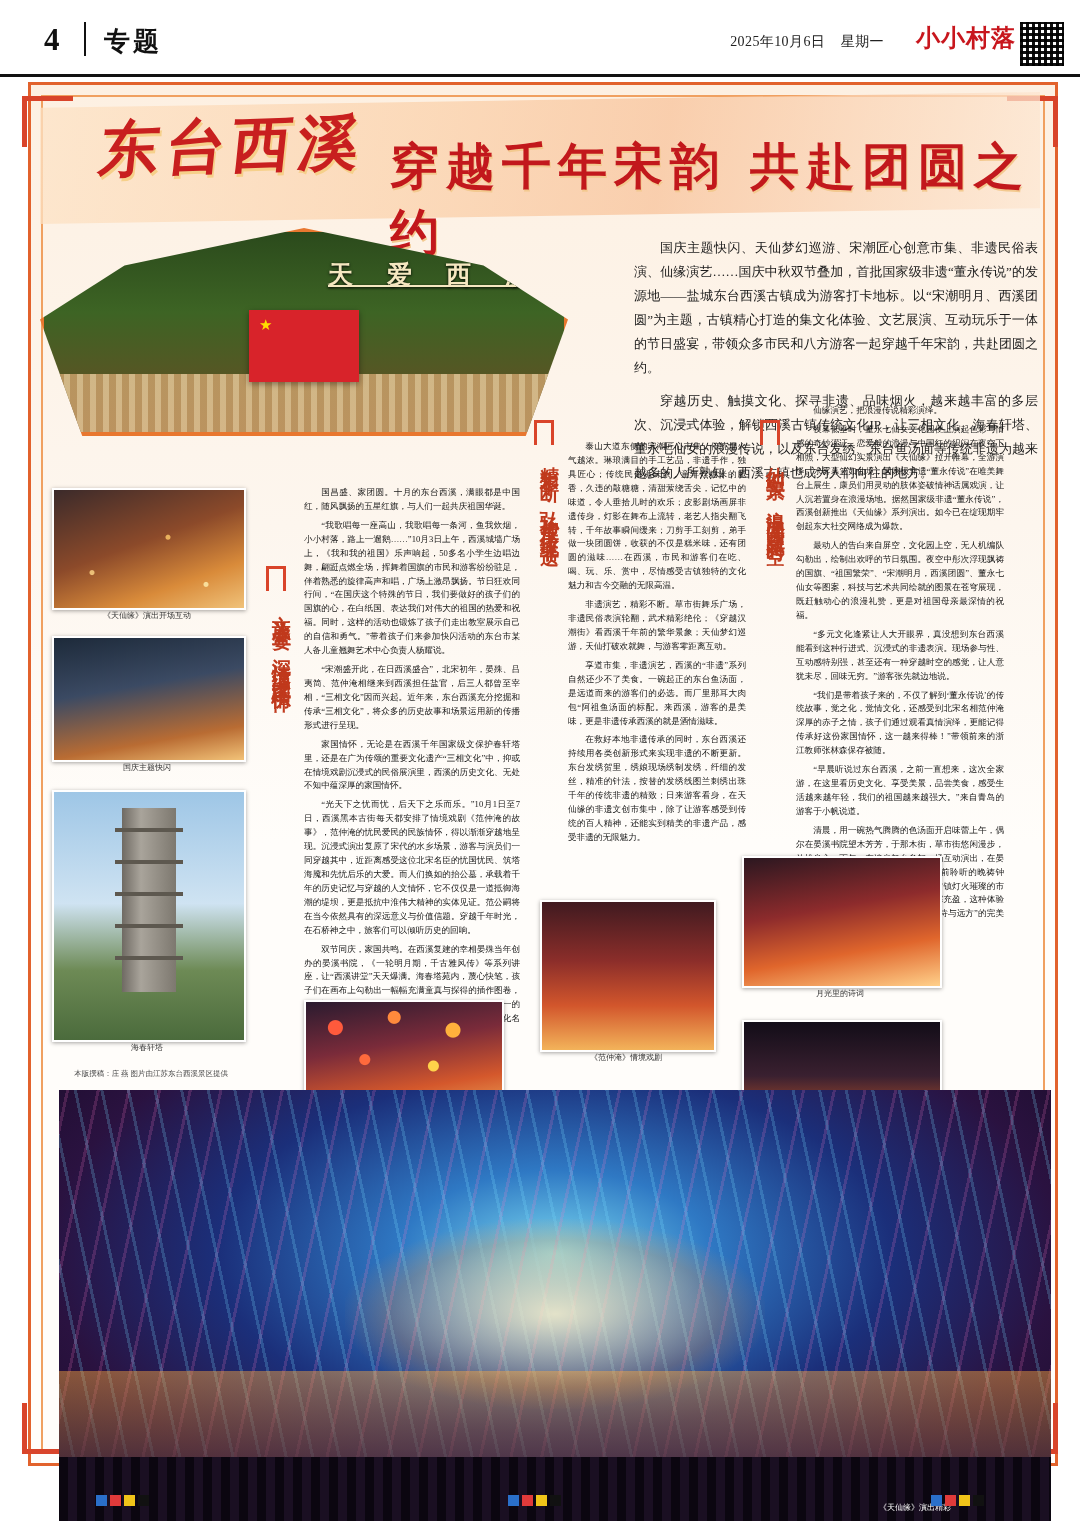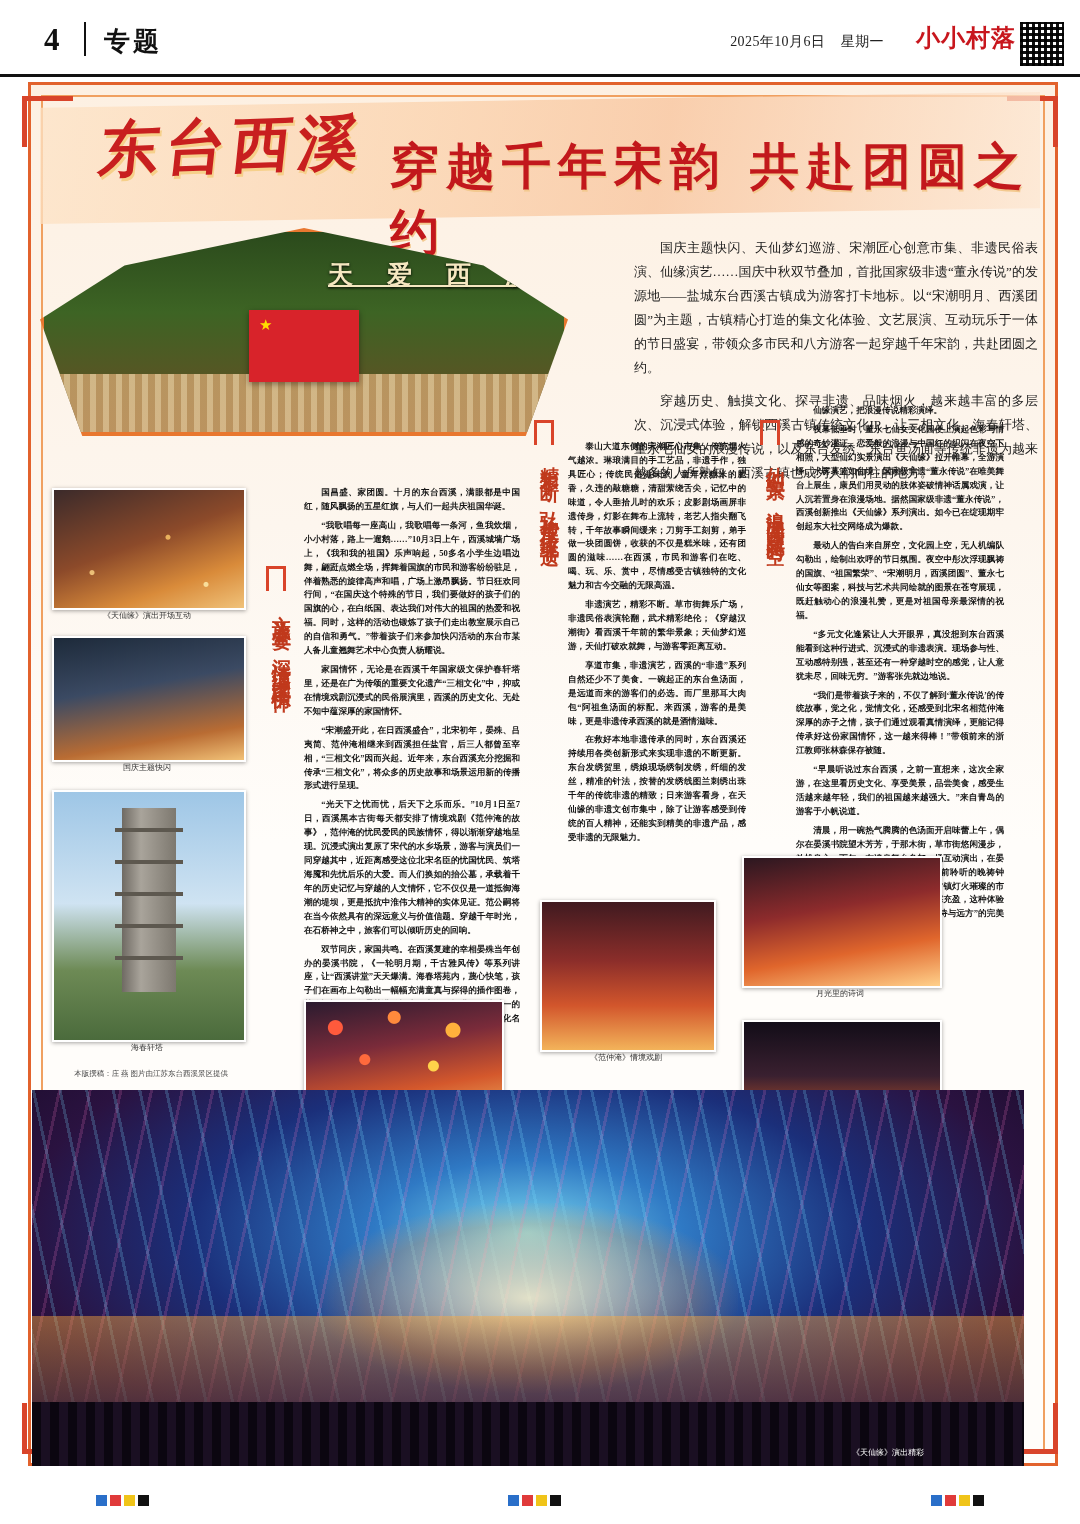--- a/index.html
+++ b/index.html
@@ -66,21 +66,21 @@
     font-family:"DejaVu Serif",serif;}
   .vmark{position:absolute;width:14px;height:22px;border:3px solid #d9442a;border-bottom:none;}
   .v1{left:268px;top:600px;height:300px;}
   .v1m{left:266px;top:566px;}
   .v2{left:536px;top:452px;height:250px;}
   .v2m{left:534px;top:420px;}
   .v3{left:762px;top:452px;height:300px;}
   .v3m{left:760px;top:420px;}
 
   
-  .col{position:absolute;font-size:8.6px;line-height:1.62;text-align:justify;color:#161616;font-weight:bold;}
+  .col{position:absolute;font-size:8.6px;line-height:1.62;text-align:justify;color:#161616;}
   .col p{margin:0 0 5px;text-indent:2em;}
   .col-a{left:304px;top:486px;width:216px;}
   .col-b{left:568px;top:440px;width:178px;}
   .col-c{left:796px;top:404px;width:208px;}
 
   
   .photo{position:absolute;border:2px solid #fff;box-shadow:0 1px 4px rgba(0,0,0,.35);overflow:hidden;}
   .cap{position:absolute;font-size:8px;color:#333;text-align:center;width:100%;}
 
   .ph1{left:52px;top:488px;width:190px;height:118px;
@@ -119,21 +119,21 @@
 
   .ph6{left:742px;top:856px;width:196px;height:128px;
     background:linear-gradient(170deg,#2b1720,#8d2b2c 40%,#e0662c 70%,#ffd08a);}
   .cap6{left:742px;top:988px;width:196px;}
 
   .ph7{left:742px;top:1020px;width:196px;height:120px;
     background:linear-gradient(180deg,#120d18,#3a2030 45%,#b8512a 80%,#f2a856);}
   .cap7{left:742px;top:1144px;width:196px;}
 
   
-  .bigphoto{position:absolute;left:32px;top:1090px;width:992px;height:376px;overflow:hidden;
+  .bigphoto{position:absolute;left:59px;top:1090px;width:992px;height:431px;overflow:hidden;
     background:radial-gradient(ellipse at 50% 38%,#7ad8ef 0%,#2f79c4 22%,#1b2f7a 48%,#2a1240 72%,#160a22 100%);}
   .bp-glow{position:absolute;left:50%;top:30%;transform:translateX(-50%);width:420px;height:190px;
     background:radial-gradient(ellipse,rgba(255,240,200,.85),rgba(255,150,60,.25) 55%,transparent 72%);}
   .bp-beams{position:absolute;inset:0;background:
     repeating-linear-gradient(78deg,rgba(120,220,255,.22) 0 3px,transparent 3px 26px),
     repeating-linear-gradient(-78deg,rgba(255,120,200,.18) 0 3px,transparent 3px 30px);}
   .bp-water{position:absolute;left:0;bottom:0;width:100%;height:150px;
     background:linear-gradient(180deg,rgba(255,170,60,.45),rgba(40,20,60,.9));}
   .bp-crowd{position:absolute;left:0;bottom:0;width:100%;height:64px;
     background:repeating-linear-gradient(90deg,#0b0610 0 9px,#1a0f22 9px 18px);}
@@ -199,22 +199,22 @@
   <div class="vmark v1m"></div>
   <div class="vstrip v1">文旅盛宴，深情演绎家国情怀</div>
   <div class="vmark v2m"></div>
   <div class="vstrip v2">精彩不断，弘扬传承传统非遗</div>
   <div class="vmark v3m"></div>
   <div class="vstrip v3">仙幻实景，浪漫团圆穿越时空</div>
 
   <div class="col col-a">
     <p>国昌盛、家团圆。十月的东台西溪，满眼都是中国红，随风飘扬的五星红旗，与人们一起共庆祖国华诞。</p>
     <p>“我歌唱每一座高山，我歌唱每一条河，鱼我炊烟，小小村落，路上一遛鹅……”10月3日上午，西溪城墙广场上，《我和我的祖国》乐声响起，50多名小学生边唱边舞，翩跹点燃全场，挥舞着国旗的市民和游客纷纷驻足，伴着熟悉的旋律高声和唱，广场上激昂飘扬。节日狂欢同行间，“在国庆这个特殊的节日，我们要做好的孩子们的国旗的心，在白纸国、表达我们对伟大的祖国的热爱和祝福。同时，这样的活动也锻炼了孩子们走出教室展示自己的自信和勇气。”带着孩子们来参加快闪活动的东台市某人备儿童翘舞艺术中心负责人杨耀说。</p>
+    <p>“宋潮盛开此，在日西溪盛合”，北宋初年，晏殊、吕夷简、范仲淹相继来到西溪担任盐官，后三人都曾至宰相，“三相文化”因而兴起。近年来，东台西溪充分挖掘和传承“三相文化”，将众多的历史故事和场景运用新的传播形式进行呈现。</p>
     <p>家国情怀，无论是在西溪千年国家级文保护春轩塔里，还是在广为传颂的重要文化遗产“三相文化”中，抑或在情境戏剧沉浸式的民俗展演里，西溪的历史文化、无处不知中蕴深厚的家国情怀。</p>
-    <p>“宋潮盛开此，在日西溪盛合”，北宋初年，晏殊、吕夷简、范仲淹相继来到西溪担任盐官，后三人都曾至宰相，“三相文化”因而兴起。近年来，东台西溪充分挖掘和传承“三相文化”，将众多的历史故事和场景运用新的传播形式进行呈现。</p>
     <p>“光天下之忧而忧，后天下之乐而乐。”10月1日至7日，西溪黑本古街每天都安排了情境戏剧《范仲淹的故事》，范仲淹的忧民爱民的民族情怀，得以渐渐穿越地呈现。沉浸式演出复原了宋代的水乡场景，游客与演员们一同穿越其中，近距离感受这位北宋名臣的忧国忧民、筑塔海魇和先忧后乐的大爱。而人们换如的抬公墓，承载着千年的历史记忆与穿越的人文情怀，它不仅仅是一道抵御海潮的堤坝，更是抵抗中淮伟大精神的实体见证。范公嗣将在当今依然具有的深远意义与价值信题。穿越千年时光，在石桥神之中，旅客们可以倾听历史的回响。</p>
     <p>双节同庆，家国共鸣。在西溪复建的幸相晏殊当年创办的晏溪书院，《一轮明月期，千古雅风传》等系列讲座，让“西溪讲堂”天天爆满。海春塔苑内，蔑心快笔，孩子们在画布上勾勒出一幅幅充满童真与探得的插作图卷，其赞祝福。现存辽苏港碧韵生的中海春轩塔，将沙碱一的明珠璀璨古街，如今都已经成为了东台力至盐城的文化名片，带动了地区文化产业的高质量发展。</p>
   </div>
 
   <div class="col col-b">
     <p>泰山大道东侧的宋潮匠心市集，传统烟火气越浓。琳琅满目的手工艺品，非遗手作，独具匠心；传统民俗滋味浓，童年炸糖米的脆香，久违的敲糖糖，清甜萦绕舌尖，记忆中的味道，令人垂拾儿时的欢乐；皮影剧场画屏非遗传身，灯影在舞布上流转，老艺人指尖翻飞转，千年故事瞬间缓来；刀剪手工刻剪，弟手做一块团圆饼，收获的不仅是糕米味，还有团圆的滋味……在西溪，市民和游客们在吃、喝、玩、乐、赏中，尽情感受古镇独特的文化魅力和古今交融的无限高温。</p>
     <p>非遗演艺，精彩不断。草市街舞乐广场，非遗民俗表演轮翻，武术精彩绝伦；《穿越汉潮街》看西溪千年前的繁华景象；天仙梦幻巡游，天仙打破欢就舞，与游客零距离互动。</p>
     <p>享道市集，非遗演艺，西溪的“非遗”系列自然还少不了美食。一碗起正的东台鱼汤面，是远道而来的游客们的必选。而厂里那耳大肉包“阿祖鱼汤面的标配。来西溪，游客的是美味，更是非遗传承西溪的就是酒情滋味。</p>
     <p>在救好本地非遗传承的同时，东台西溪还持续用各类创新形式来实现非遗的不断更新。东台发绣贺里，绣娘现场绣制发绣，纤细的发丝，精准的针法，按替的发绣线图兰刺绣出珠千年的传统非遗的精致；日来游客看身，在天仙缘的非遗文创市集中，除了让游客感受到传统的百人精神，还能实到精美的非遗产品，感受非遗的无限魅力。</p>
   </div>

